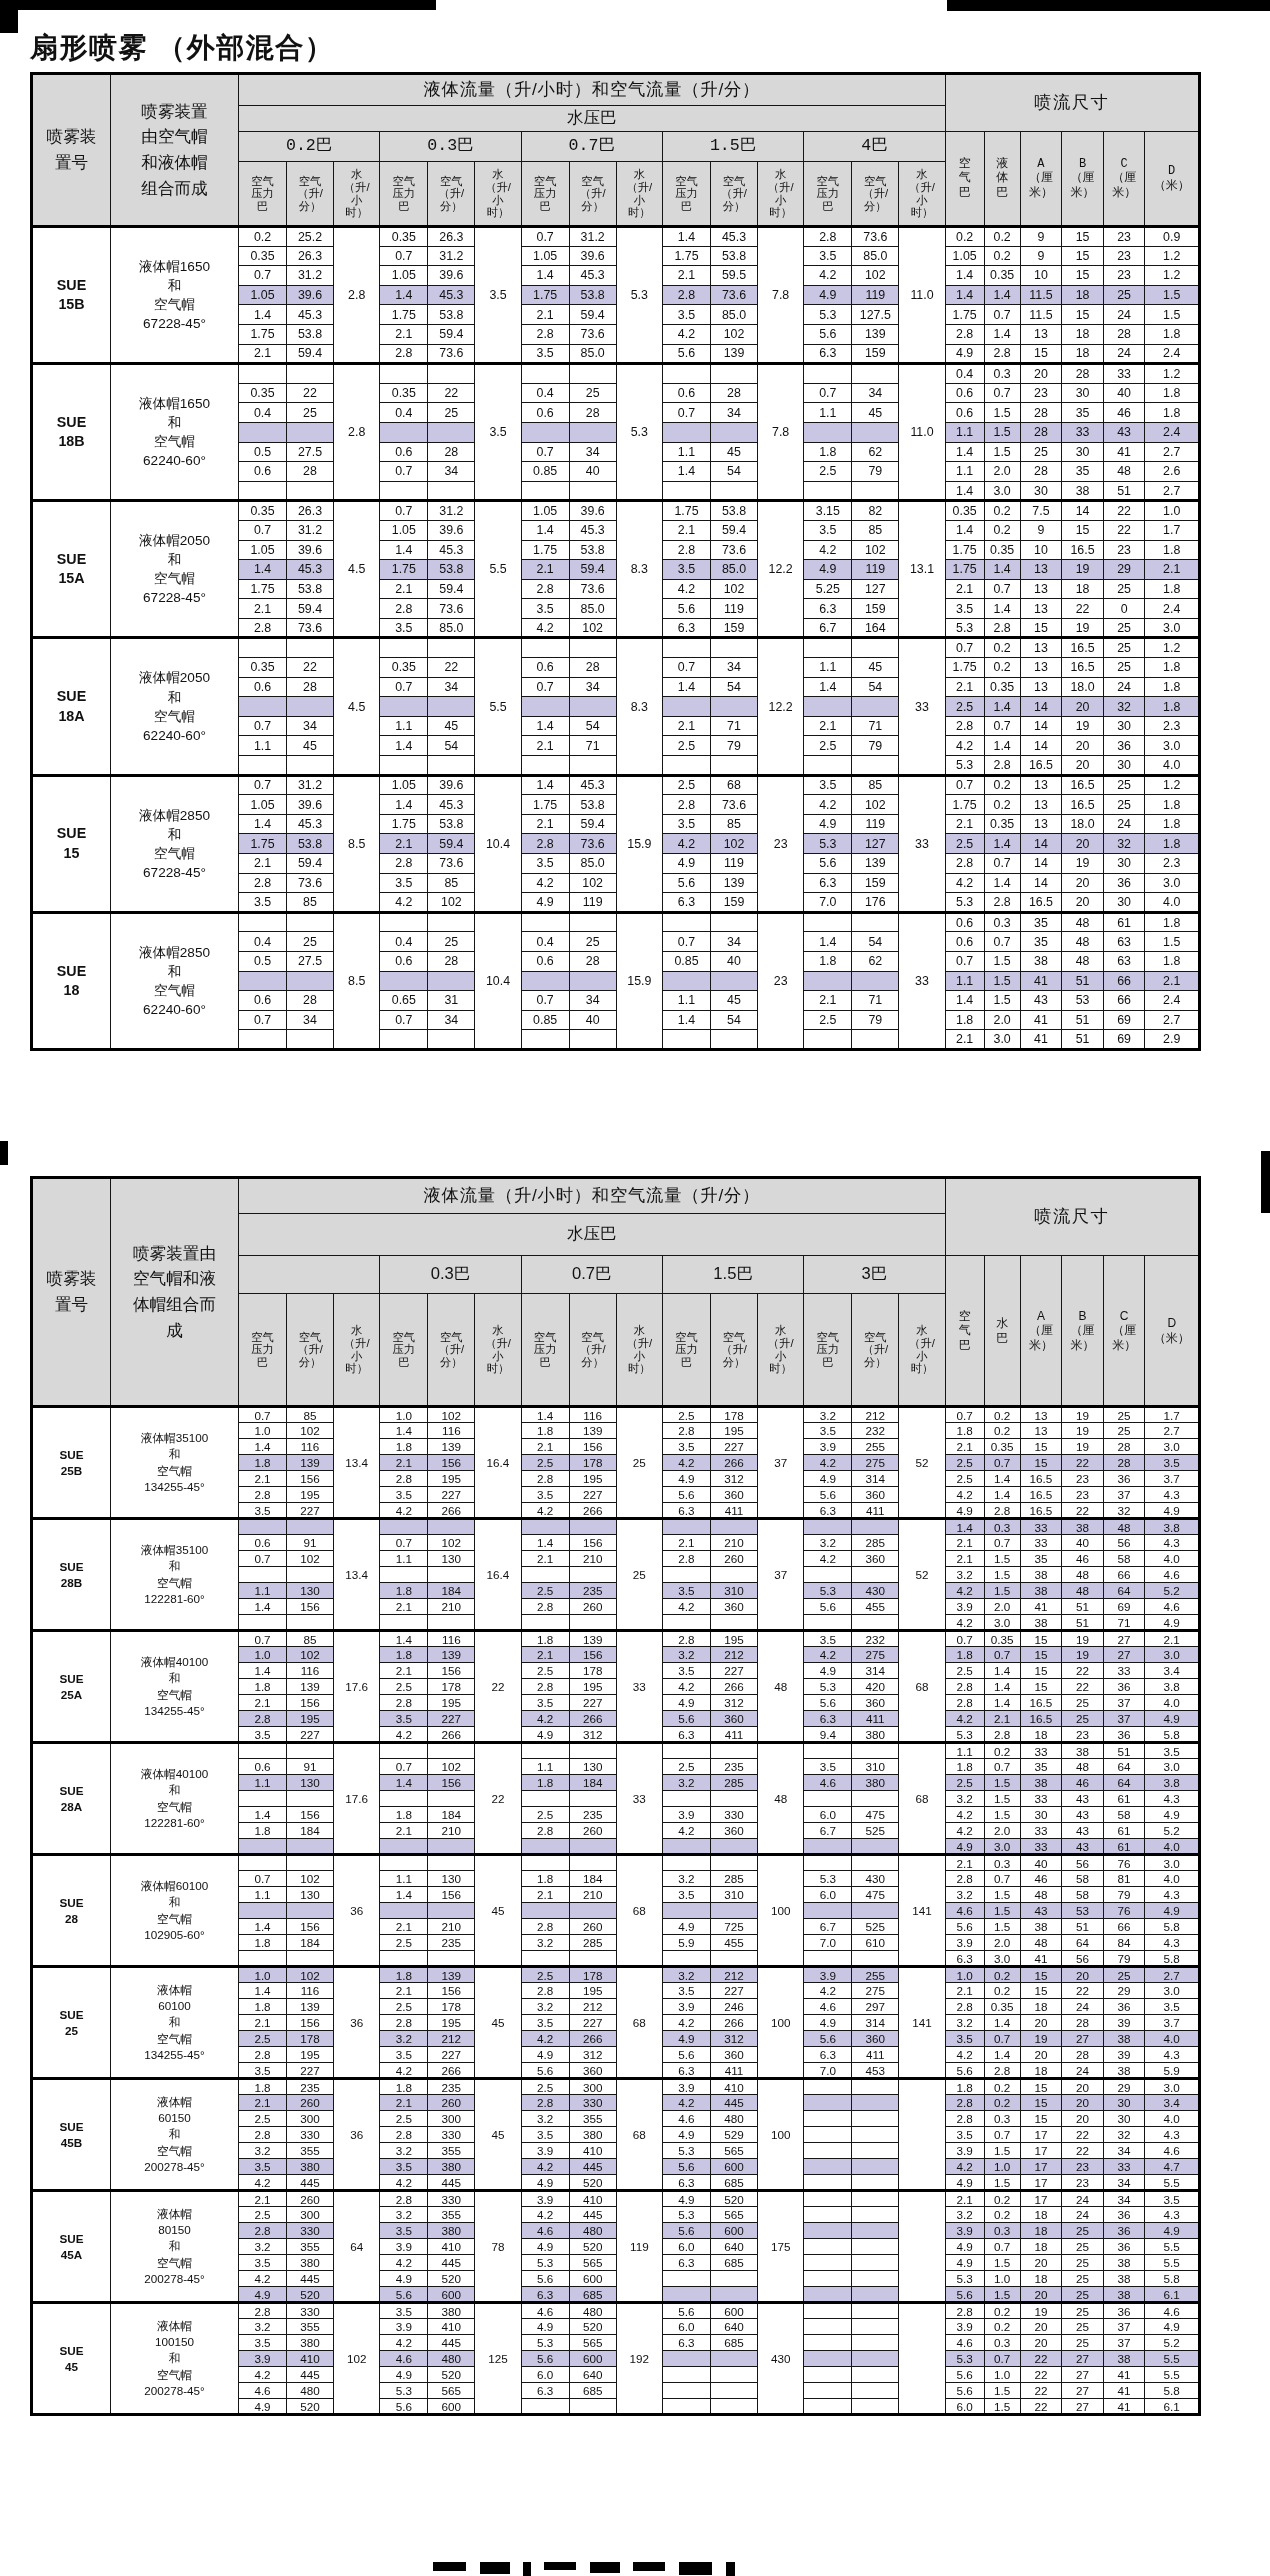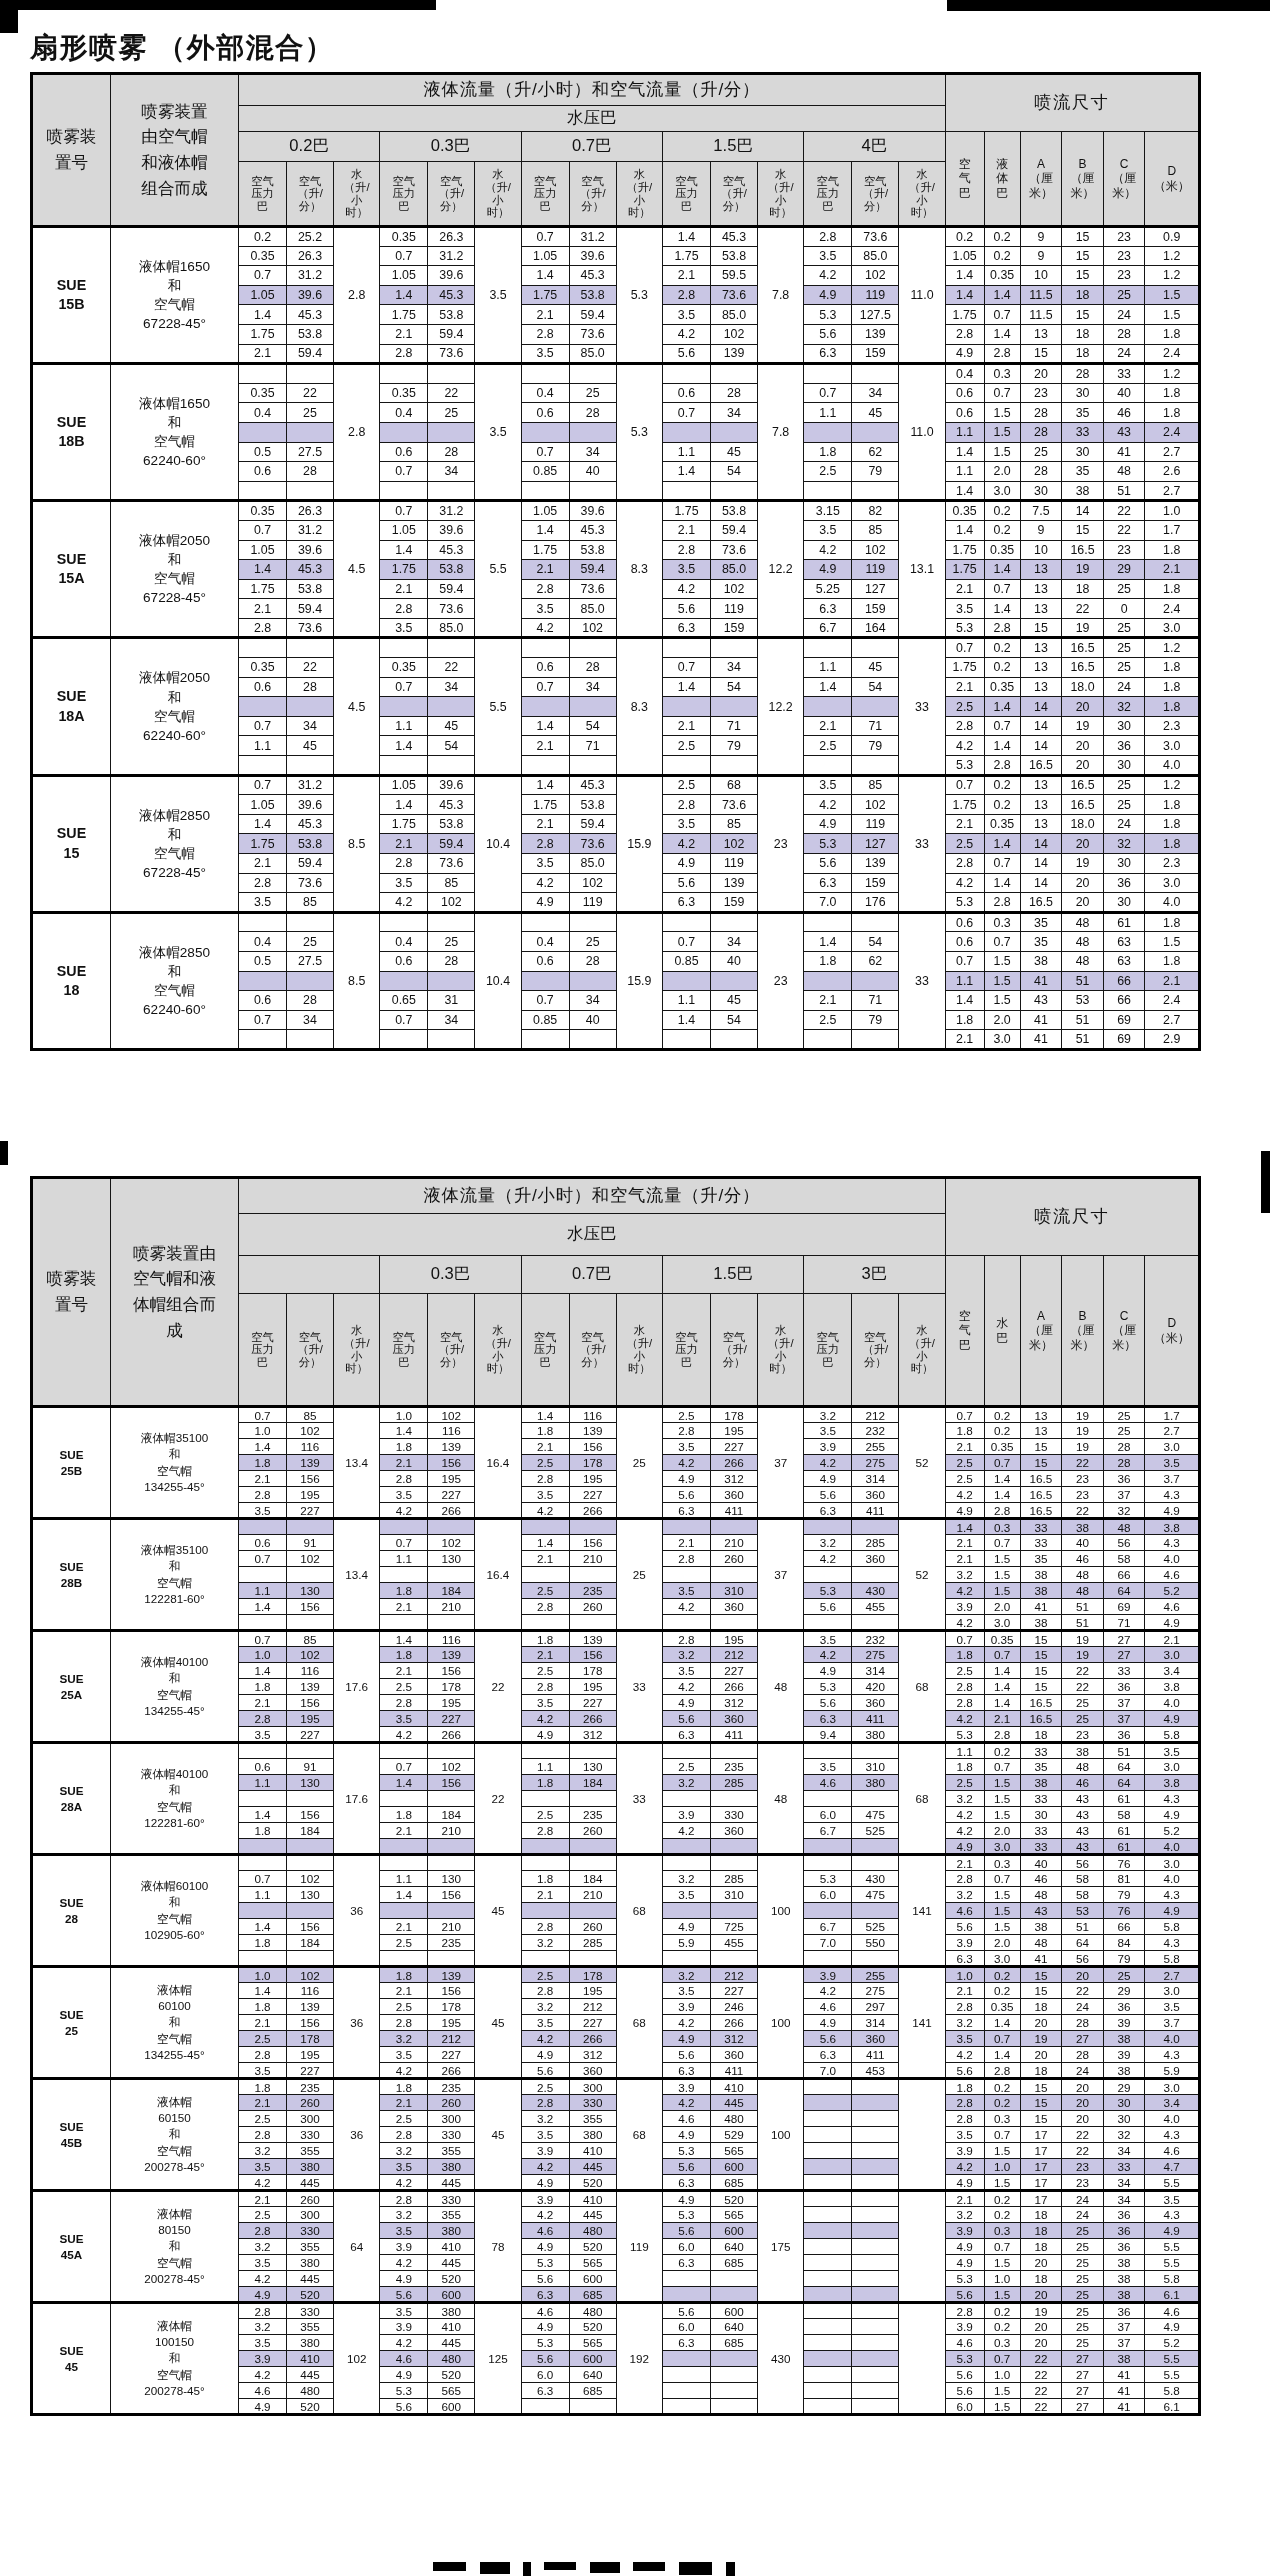--- a/index.html
+++ b/index.html
@@ -74,21 +74,21 @@
           <th rowspan="4" class="combo">喷雾装置
 由空气帽
 和液体帽
 组合而成</th>
           <th colspan="15" class="flowtitle">液体流量（升/小时）和空气流量（升/分）</th>
           <th colspan="6" rowspan="2" class="spraytitle">喷流尺寸</th>
         </tr>
         <tr style="height: 26px;">
           <th colspan="15" class="ptitle">水压巴</th>
         </tr>
-        <tr style="height: 30px;">
+        <tr style="height: 30px; font-family: Liberation Mono, monospace;">
           <th colspan="3" class="plabel">0.2巴</th>
           <th colspan="3" class="plabel">0.3巴</th>
           <th colspan="3" class="plabel">0.7巴</th>
           <th colspan="3" class="plabel">1.5巴</th>
           <th colspan="3" class="plabel">4巴</th>
           <th rowspan="2" class="sprayh">空气巴</th>
           <th rowspan="2" class="sprayh">液体巴</th>
           <th rowspan="2" class="sprayh">A（厘米）</th>
           <th rowspan="2" class="sprayh">B（厘米）</th>
           <th rowspan="2" class="sprayh">C（厘米）</th>
@@ -1661,21 +1661,21 @@
         <tr style="height: 16px;">
           <td>1.8</td>
           <td>184</td>
           <td>2.5</td>
           <td>235</td>
           <td>3.2</td>
           <td>285</td>
           <td>5.9</td>
           <td>455</td>
           <td>7.0</td>
-          <td>550</td>
+          <td>610</td>
           <td>3.9</td>
           <td>2.0</td>
           <td>48</td>
           <td>64</td>
           <td>84</td>
           <td>4.3</td>
         </tr>
         <tr style="height: 16px;">
           <td></td>
           <td></td>

